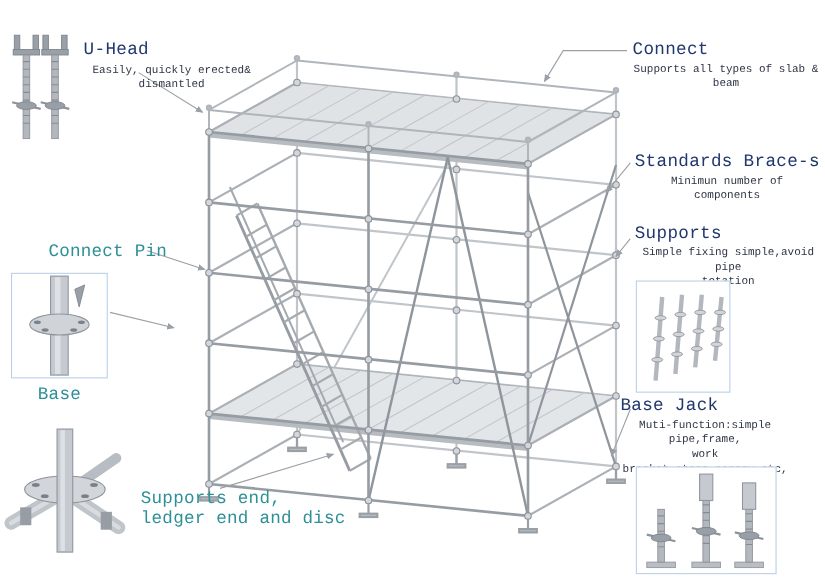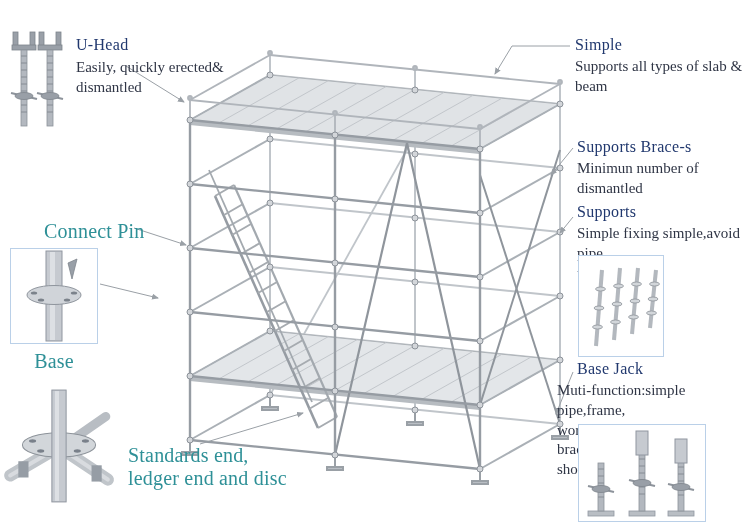--- a/index.html
+++ b/index.html
@@ -1,21 +1,21 @@
 <!DOCTYPE html>
 <html style="--heading: #21386e; --teal: #2e9097; --desc: #2f3545; --leader: #9aa0a6; --photo-border: #bad0e8; --steel-light: #d3d6da; --steel-mid: #9aa0a6;"><head>
 <meta charset="utf-8">
 <style>
   html,body{margin:0;padding:0;background:#fff;}
   #stage{position:relative;width:750px;height:526px;background:#fff;overflow:hidden;
-         font-family:Liberation Serif, serif;}
+         font-family:Liberation Mono, monospace;}
   .abs{position:absolute;}
   .h{font-size:16px;color:var(--heading,#21386e);letter-spacing:.3px;white-space:pre-line;}
-  .t{font-size:20px;color:var(--teal,#2e9097);letter-spacing:.2px;white-space:pre-line;}
-  .d{font-size:15px;color:var(--desc,#2f3545);line-height:1.32;white-space:pre-line;}
+  .t{font-size:16px;color:var(--teal,#2e9097);letter-spacing:.2px;white-space:pre-line;}
+  .d{font-size:10px;color:var(--desc,#2f3545);line-height:1.32;white-space:pre-line;text-align:center;}
   .photo-box{border:1px solid var(--photo-border,#bad0e8);background:#fff;box-sizing:border-box;}
   svg{display:block;}
 </style>
 </head>
 <body>
 
 <div id="stage">
 
   <svg class="abs" style="left:0;top:0" width="750" height="526" viewBox="0 0 750 526">
     <defs>
@@ -230,28 +230,28 @@
       <ellipse cx="84" cy="54" rx="3.5" ry="1.7" fill="#79808a"></ellipse>
       <ellipse cx="40" cy="64" rx="3.5" ry="1.7" fill="#79808a"></ellipse>
       <ellipse cx="76" cy="64" rx="3.5" ry="1.7" fill="#79808a"></ellipse>
       <rect x="51" y="4" width="14" height="110" fill="#c6cad0" stroke="#9096a0"></rect>
       <rect x="54" y="5" width="4" height="108" fill="#dde0e4"></rect>
       <rect x="18" y="74" width="10" height="16" fill="#969da5"></rect>
       <rect x="90" y="78" width="10" height="16" fill="#969da5"></rect>
     </svg>
   </div>
 
-  <div class="abs t" style="left:128px;top:444px;width:190px">Standards end,
+  <div class="abs t" style="left:128px;top:444px;width:190px">Supports end,
 ledger end and disc</div>
 
-  <div class="abs h" style="left:575px;top:36px">Simple</div>
+  <div class="abs h" style="left:575px;top:36px">Connect</div>
   <div class="abs d" style="left:575px;top:57px;width:170px">Supports all types of slab &amp; beam</div>
 
-  <div class="abs h" style="left:577px;top:138px">Supports Brace-s</div>
-  <div class="abs d" style="left:577px;top:159px;width:168px">Minimun number of dismantled</div>
+  <div class="abs h" style="left:577px;top:138px">Standards Brace-s</div>
+  <div class="abs d" style="left:577px;top:159px;width:168px">Minimun number of components</div>
 
   <div class="abs h" style="left:577px;top:203px">Supports</div>
   <div class="abs d" style="left:577px;top:224px;width:170px">Simple fixing simple,avoid pipe
 totation</div>
 
   <div class="abs photo-box" style="left:578px;top:255px;width:86px;height:102px">
     <svg width="84" height="100" viewBox="0 0 82 100">
       <g stroke="#b3b8be" stroke-width="4">
         <line x1="16" y1="90" x2="22" y2="14"></line>
         <line x1="34" y1="84" x2="40" y2="12"></line>
@@ -268,21 +268,21 @@
         <ellipse cx="53.5" cy="61" rx="5" ry="2"></ellipse>
           <ellipse cx="55" cy="45" rx="5" ry="2"></ellipse>
           <ellipse cx="56.5" cy="28" rx="5" ry="2"></ellipse>
         <ellipse cx="71.5" cy="57" rx="5" ry="2"></ellipse>
           <ellipse cx="73" cy="43" rx="5" ry="2"></ellipse>
           <ellipse cx="74.5" cy="28" rx="5" ry="2"></ellipse>
       </g>
     </svg>
   </div>
 
-  <div class="abs h" style="left:577px;top:360px">Base Jack</div>
+  <div class="abs h" style="left:564px;top:360px">Base Jack</div>
   <div class="abs d" style="left:557px;top:381px;width:168px">Muti-function:simple pipe,frame,
 work bracket,stage,canopy,etc,
 shoring</div>
 
   <div class="abs photo-box" style="left:578px;top:424px;width:128px;height:98px">
     <svg width="126" height="96" viewBox="0 0 122 96">
       <g fill="#b9bec4" stroke="#9096a0" stroke-width="0.8">
         <rect x="7" y="86" width="26" height="5"></rect>
           <rect x="48" y="86" width="26" height="5"></rect>
           <rect x="87" y="86" width="26" height="5"></rect>

